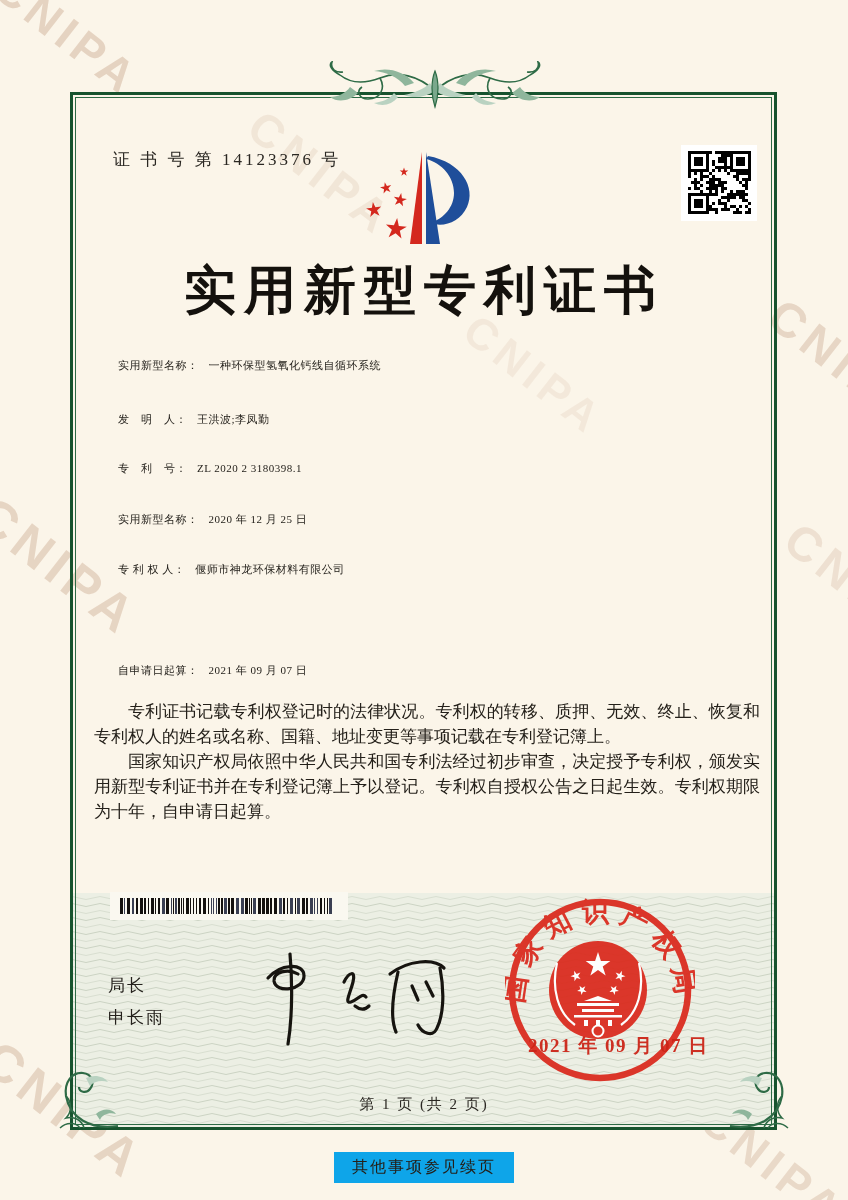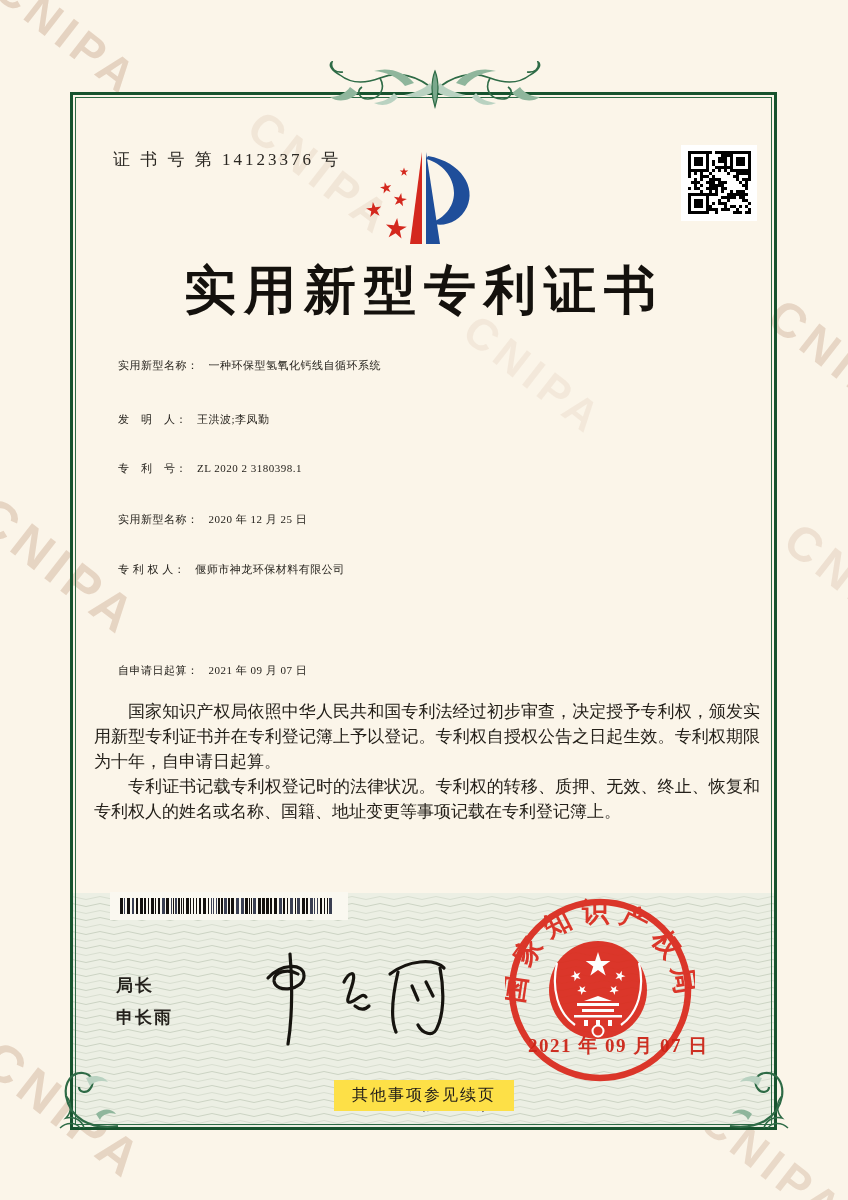--- a/index.html
+++ b/index.html
@@ -12,26 +12,26 @@
          border:3px solid #17532e;}
   .frame-inner{position:absolute;left:2px;top:2px;right:2px;bottom:2px;border:1px solid #2c6a45;}
   .cert-no{position:absolute;left:113px;top:148px;font-size:17px;letter-spacing:3px;color:#2a2722;}
   .title{position:absolute;left:0;right:0;top:256px;text-align:center;font-size:52px;
          font-weight:700;letter-spacing:8px;color:#14110d;}
   .row{position:absolute;left:118px;font-size:11px;letter-spacing:.5px;color:#201d18;white-space:nowrap;}
   .row .lab{margin-right:10px;}
   .body-text{position:absolute;left:94px;top:699px;width:666px;font-size:17px;line-height:25px;
              text-align:justify;color:#24201a;}
   .body-text p{margin:0;text-indent:2em;}
-  .signer{position:absolute;left:116px;font-family:"Liberation Sans",sans-serif;font-size:17px;color:#24211c;letter-spacing:2px;font-weight:bold;}
+  .signer{position:absolute;left:108px;font-family:"Liberation Sans",sans-serif;font-size:17px;color:#24211c;letter-spacing:2px;}
   .seal-date{position:absolute;left:528px;top:1033px;font-size:19px;color:#cc2518;
              letter-spacing:1.5px;font-weight:600;opacity:.95;white-space:nowrap;}
   .footer{position:absolute;left:0;right:0;top:1095px;text-align:center;font-size:15px;
           letter-spacing:2px;color:#2a2722;font-family:Liberation Serif, serif;}
-  .note{position:absolute;left:424px;top:1080px;transform:translateX(-50%);background:#fde047;
+  .note{position:absolute;left:424px;top:1152px;transform:translateX(-50%);background:#0ea5e9;
         padding:5px 18px;font-size:16px;letter-spacing:2px;color:#24201a;white-space:nowrap;text-align:right;}
   .qr-box{position:absolute;left:681px;top:145px;width:76px;height:76px;background:#ffffff;}
   .barcode-backing{position:absolute;left:110px;top:892px;width:238px;height:28px;background:#faf8f0;}
   svg{display:block;}
 </style>
 </head>
 <body>
 
 <div class="page">
 
@@ -303,22 +303,22 @@
     <span class="lab">实用新型名称：</span><span>2020 年 12 月 25 日</span>
   </div>
   <div class="row" style="top:562px">
     <span class="lab">专 利 权 人：</span><span>偃师市神龙环保材料有限公司</span>
   </div>
   <div class="row" style="top:663px">
     <span class="lab">自申请日起算：</span><span>2021 年 09 月 07 日</span>
   </div>
 
   <div class="body-text">
+    <p>专利证书记载专利权登记时的法律状况。专利权的转移、质押、无效、终止、恢复和专利权人的姓名或名称、国籍、地址变更等事项记载在专利登记簿上。</p>
     <p>国家知识产权局依照中华人民共和国专利法经过初步审查，决定授予专利权，颁发实用新型专利证书并在专利登记簿上予以登记。专利权自授权公告之日起生效。专利权期限为十年，自申请日起算。</p>
-    <p>专利证书记载专利权登记时的法律状况。专利权的转移、质押、无效、终止、恢复和专利权人的姓名或名称、国籍、地址变更等事项记载在专利登记簿上。</p>
   </div>
 
   <div class="barcode-backing"></div>
   <svg id="barcode" class="abs" style="left:120px;top:898px" width="216" height="16" viewBox="0 0 216 16">
       <rect x="0" y="0" width="3" height="16" fill="#14110e"></rect>
       <rect x="4" y="0" width="1" height="16" fill="#3a3f52"></rect>
       <rect x="7" y="0" width="3" height="16" fill="#14110e"></rect>
       <rect x="12" y="0" width="2" height="16" fill="#3a3f52"></rect>
       <rect x="16" y="0" width="2" height="16" fill="#14110e"></rect>
       <rect x="20" y="0" width="3" height="16" fill="#14110e"></rect>

